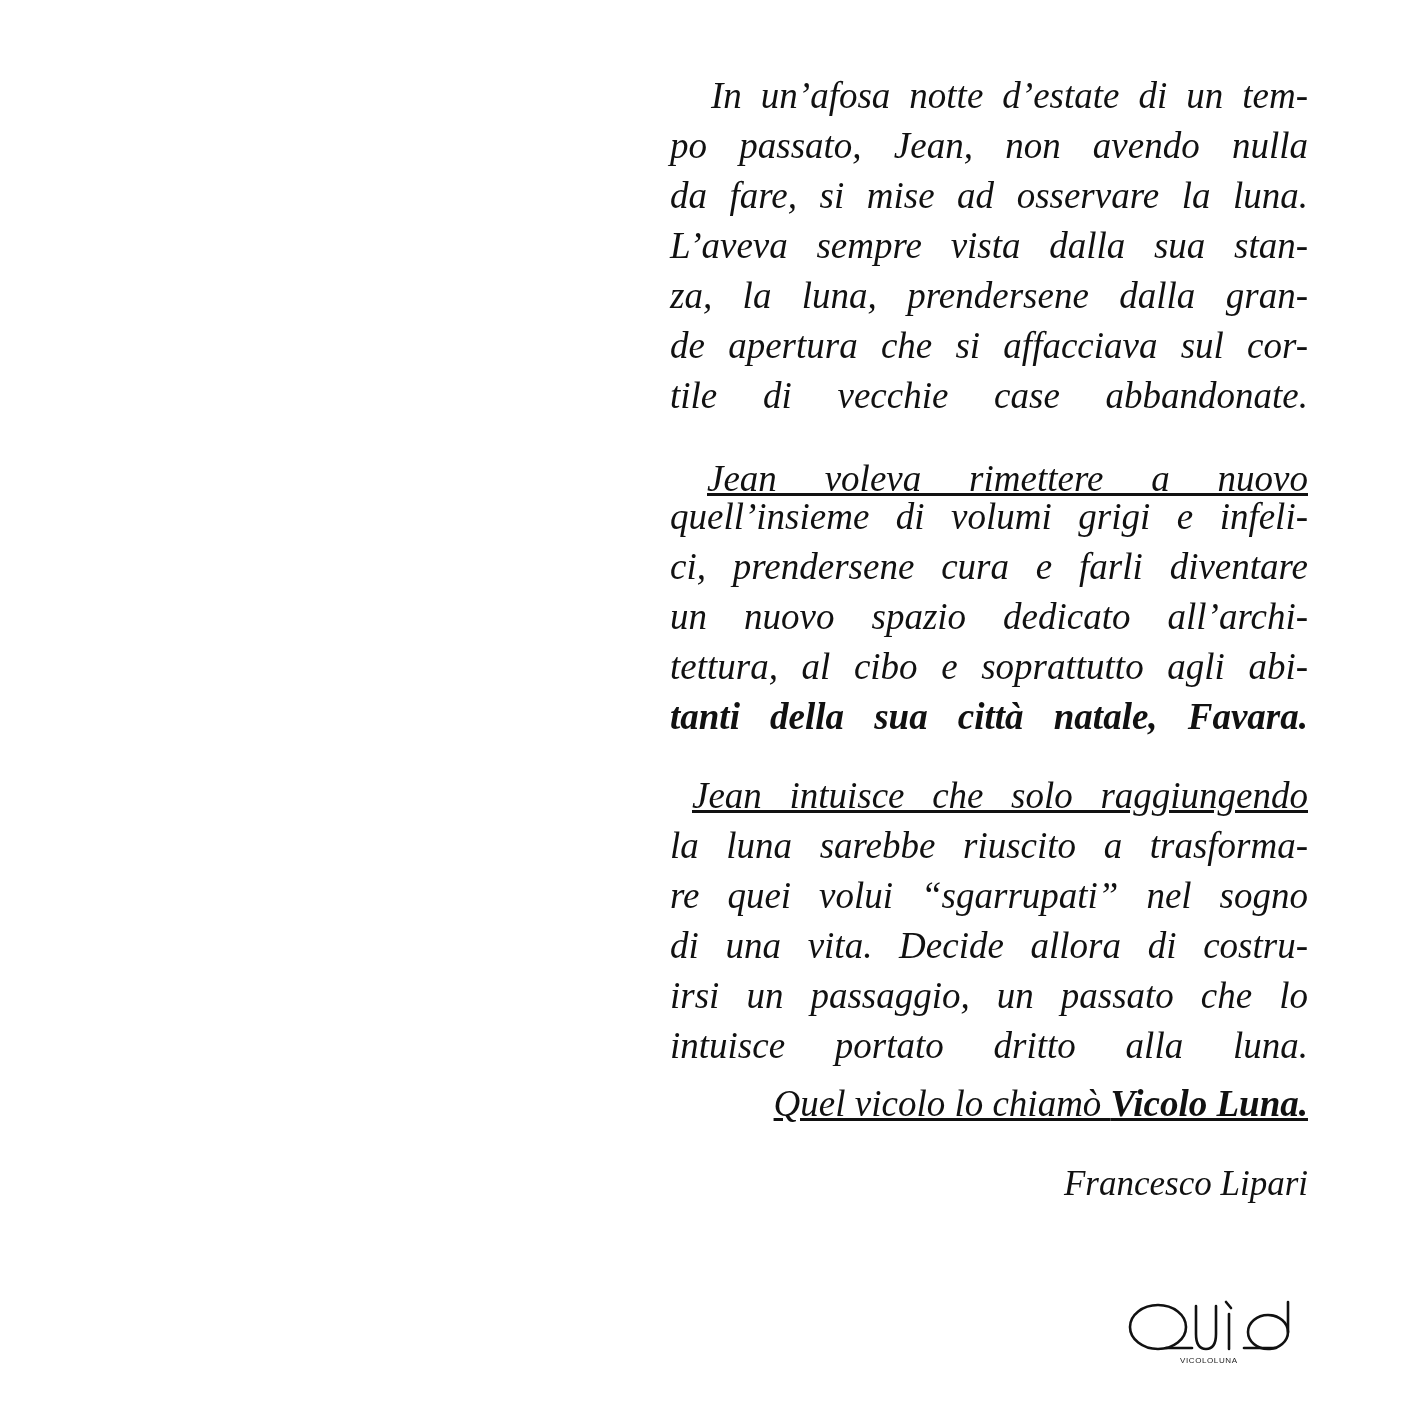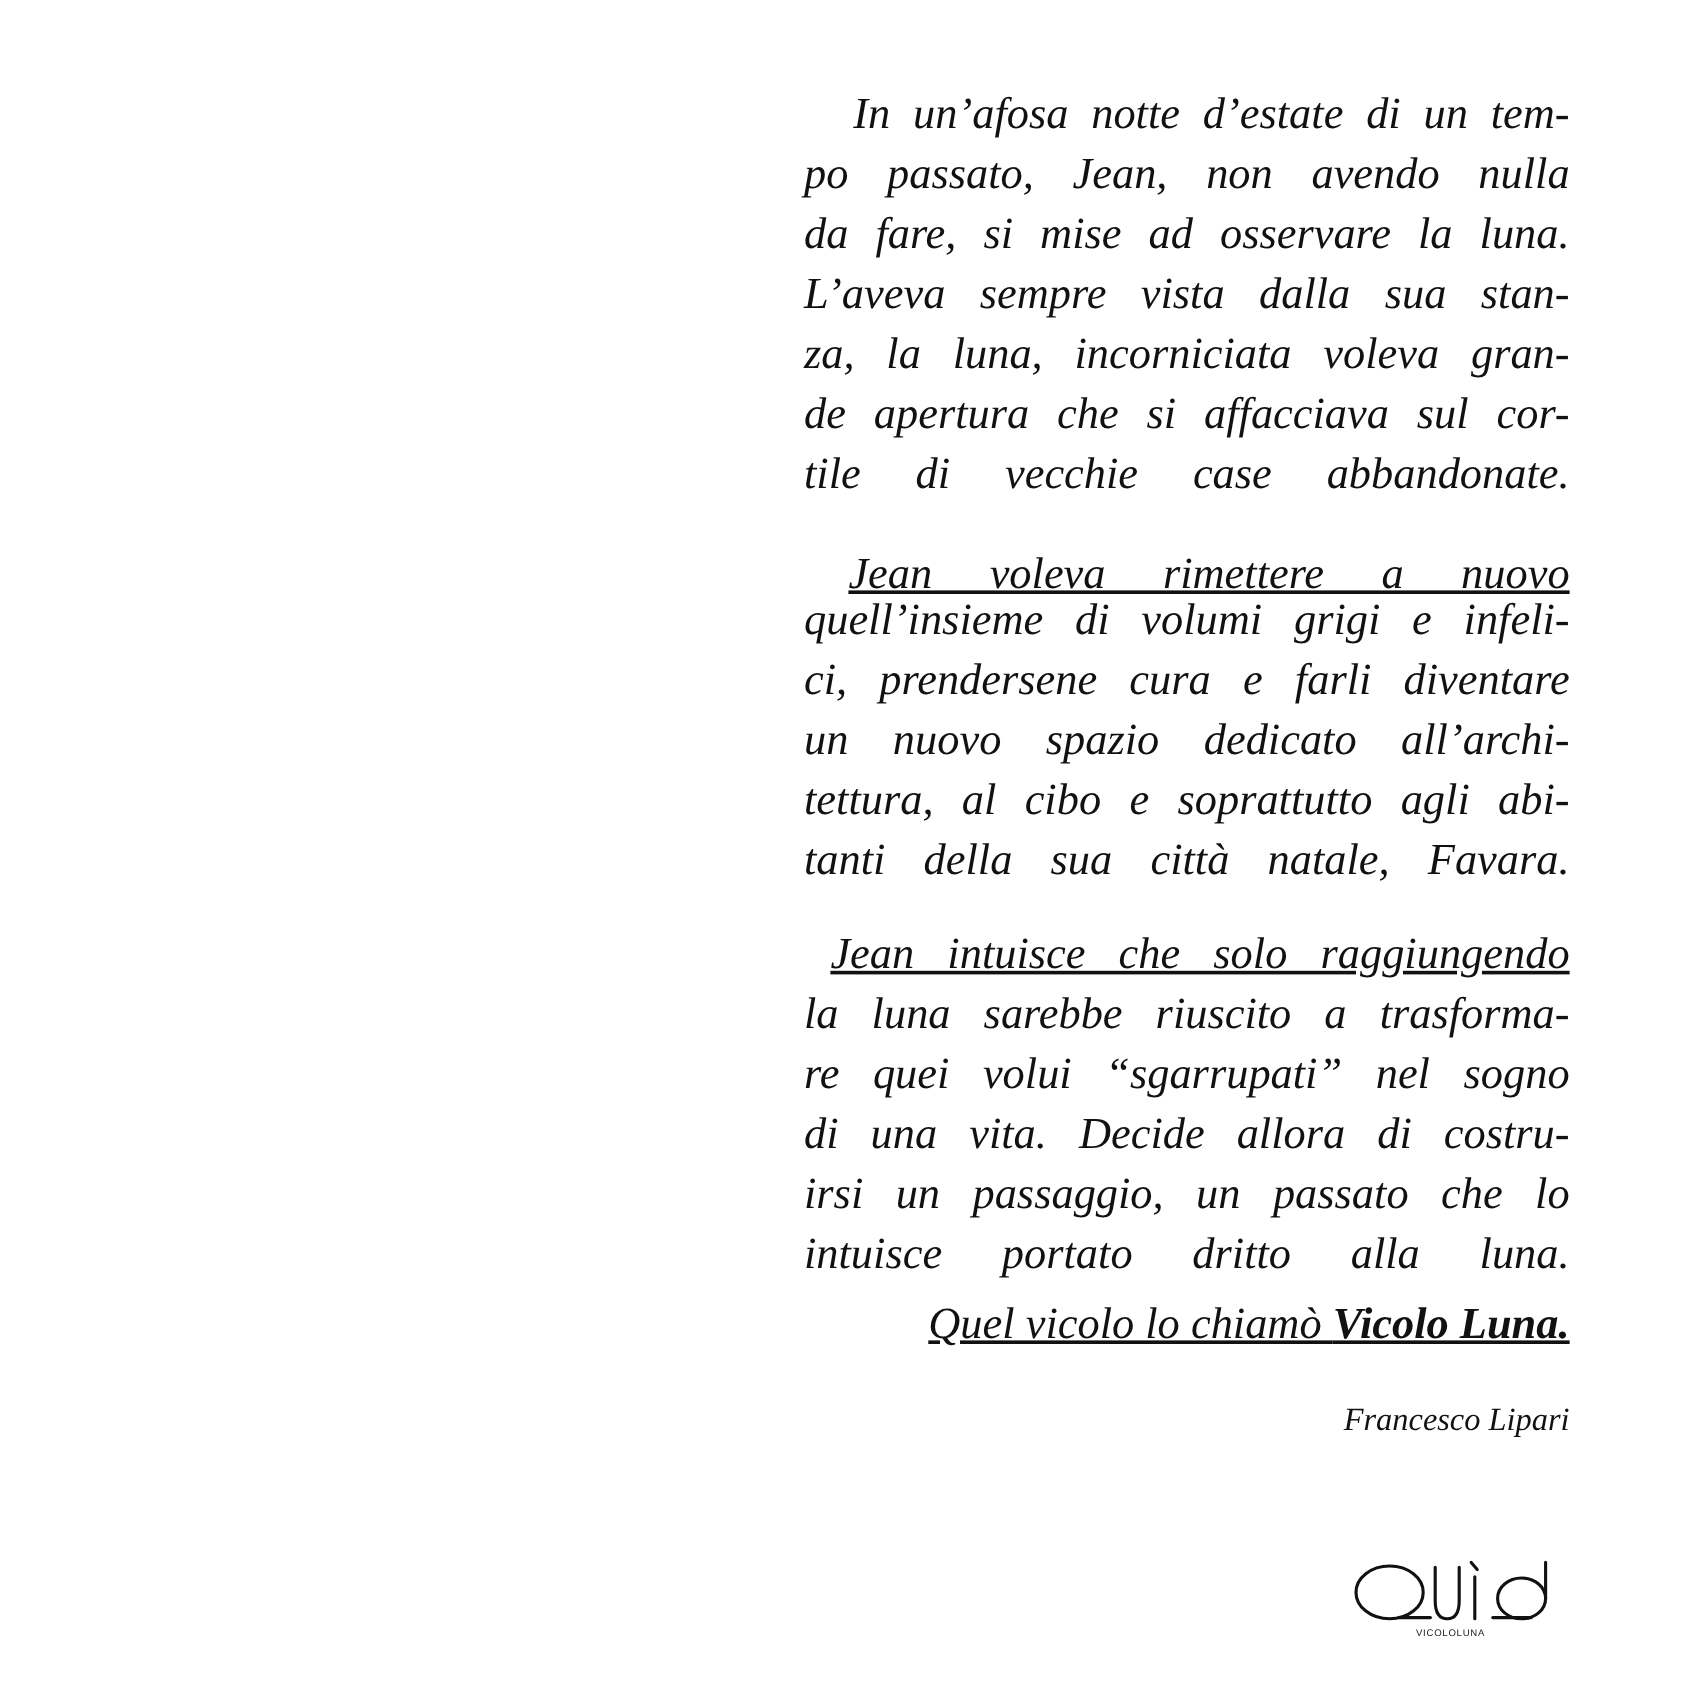--- a/index.html
+++ b/index.html
@@ -47,21 +47,21 @@
       white-space: nowrap;
       text-decoration: underline;
     }
     .closing b {
       font-weight: bold;
     }
     .signature {
       position: absolute;
       right: 0;
       font-style: italic;
-      font-size: 27px;
+      font-size: 35px;
       line-height: 29px;
       white-space: nowrap;
     }
     .logo {
       position: absolute;
       left: 1126px;
       top: 1296px;
       width: 186px;
       height: 76px;
     }
@@ -93,21 +93,21 @@
     <div class="line" style="top:115px;">
         <span class="txt">po passato, Jean, non avendo nulla</span>
       </div>
     <div class="line" style="top:165px;">
         <span class="txt">da fare, si mise ad osservare la luna.</span>
       </div>
     <div class="line" style="top:215px;">
         <span class="txt">L’aveva sempre vista dalla sua stan-</span>
       </div>
     <div class="line" style="top:265px;">
-        <span class="txt">za, la luna, incorniciata voleva gran-</span>
+        <span class="txt">za, la luna, prendersene dalla gran-</span>
       </div>
     <div class="line" style="top:315px;">
         <span class="txt">de apertura che si affacciava sul cor-</span>
       </div>
     <div class="line" style="top:365px;">
         <span class="txt">tile di vecchie case abbandonate.</span>
       </div>
   </div>
 
   <div>
@@ -119,21 +119,21 @@
       </div>
     <div class="line" style="top:536px;">
         <span class="txt">ci, prendersene cura e farli diventare</span>
       </div>
     <div class="line" style="top:586px;">
         <span class="txt">un nuovo spazio dedicato all’archi-</span>
       </div>
     <div class="line" style="top:636px;">
         <span class="txt">tettura, al cibo e soprattutto agli abi-</span>
       </div>
-    <div class="line" style="top:686px;">
+    <div class="line" style="top:686px;font-weight:bold;">
         <span class="txt">tanti della sua città natale, Favara.</span>
       </div>
   </div>
 
   <div>
     <div class="line" style="top:765px;padding-left:22px;width:616px;text-decoration:underline;">
         <span class="txt">Jean intuisce che solo raggiungendo</span>
       </div>
     <div class="line" style="top:815px;">
         <span class="txt">la luna sarebbe riuscito a trasforma-</span>

